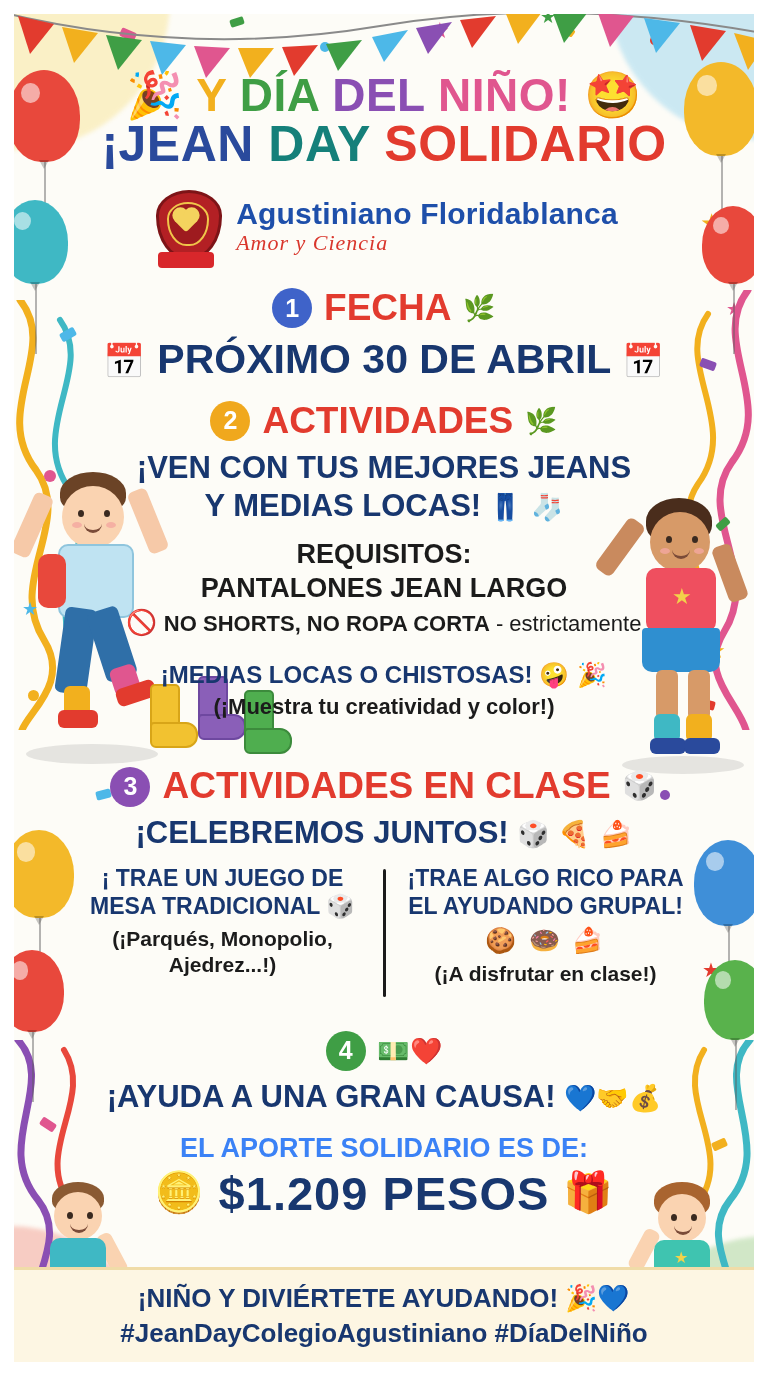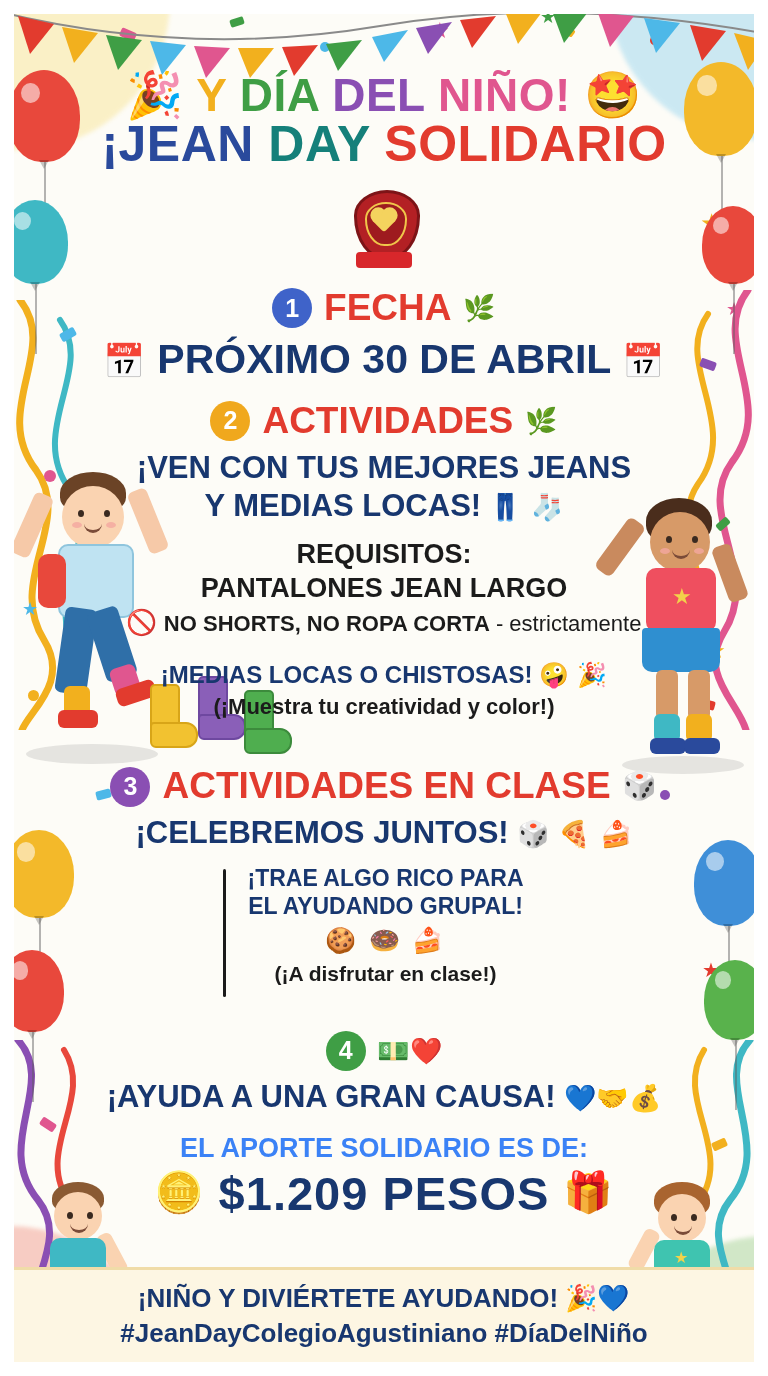--- a/index.html
+++ b/index.html
@@ -633,20 +633,24 @@
       </div>
     </div>
 
     <div class="school-row">
       <div class="crest">
         <div class="shield"></div>
         <div class="inner"></div>
         <div class="heart"></div>
         <div class="ribbon-b"></div>
       </div>
+      <div class="school-names">
+        <div class="school-name">Agustiniano Floridablanca</div>
+        <div class="school-motto">Amor y Ciencia</div>
+      </div>
     </div>
 
     <div class="section-head">
       <span class="num-badge nb-1">1</span>
       <span class="head-red">FECHA</span>
       <span class="emoji" style="font-size:26px;">🌿</span>
     </div>
     <div class="big-line">
       <span class="emoji" style="font-size:34px;">📅</span>
       <span>PRÓXIMO 30 DE ABRIL</span>
@@ -681,20 +685,26 @@
       <span class="num-badge nb-3">3</span>
       <span class="head-red">ACTIVIDADES EN CLASE</span>
       <span class="emoji" style="font-size:28px;">🎲</span>
     </div>
     <div class="sub-line">
       <span>¡CELEBREMOS JUNTOS!</span>
       <span class="emoji" style="font-size:26px;">🎲 🍕 🍰</span>
     </div>
 
     <div class="columns">
+      <div class="col">
+        <div class="col-title">¡ TRAE UN JUEGO DE</div>
+        <div class="col-title">MESA TRADICIONAL 🎲</div>
+        <div class="col-note">(¡Parqués, Monopolio,</div>
+        <div class="col-note" style="margin-top:0;">Ajedrez...!)</div>
+      </div>
       <div class="col-divider"></div>
       <div class="col">
         <div class="col-title">¡TRAE  ALGO RICO PARA</div>
         <div class="col-title">EL AYUDANDO GRUPAL!</div>
         <div class="col-emoji emoji">🍪 🍩 🍰</div>
         <div class="col-note">(¡A disfrutar en clase!)</div>
       </div>
     </div>
 
     <div class="section-head" style="margin-top:34px;">

